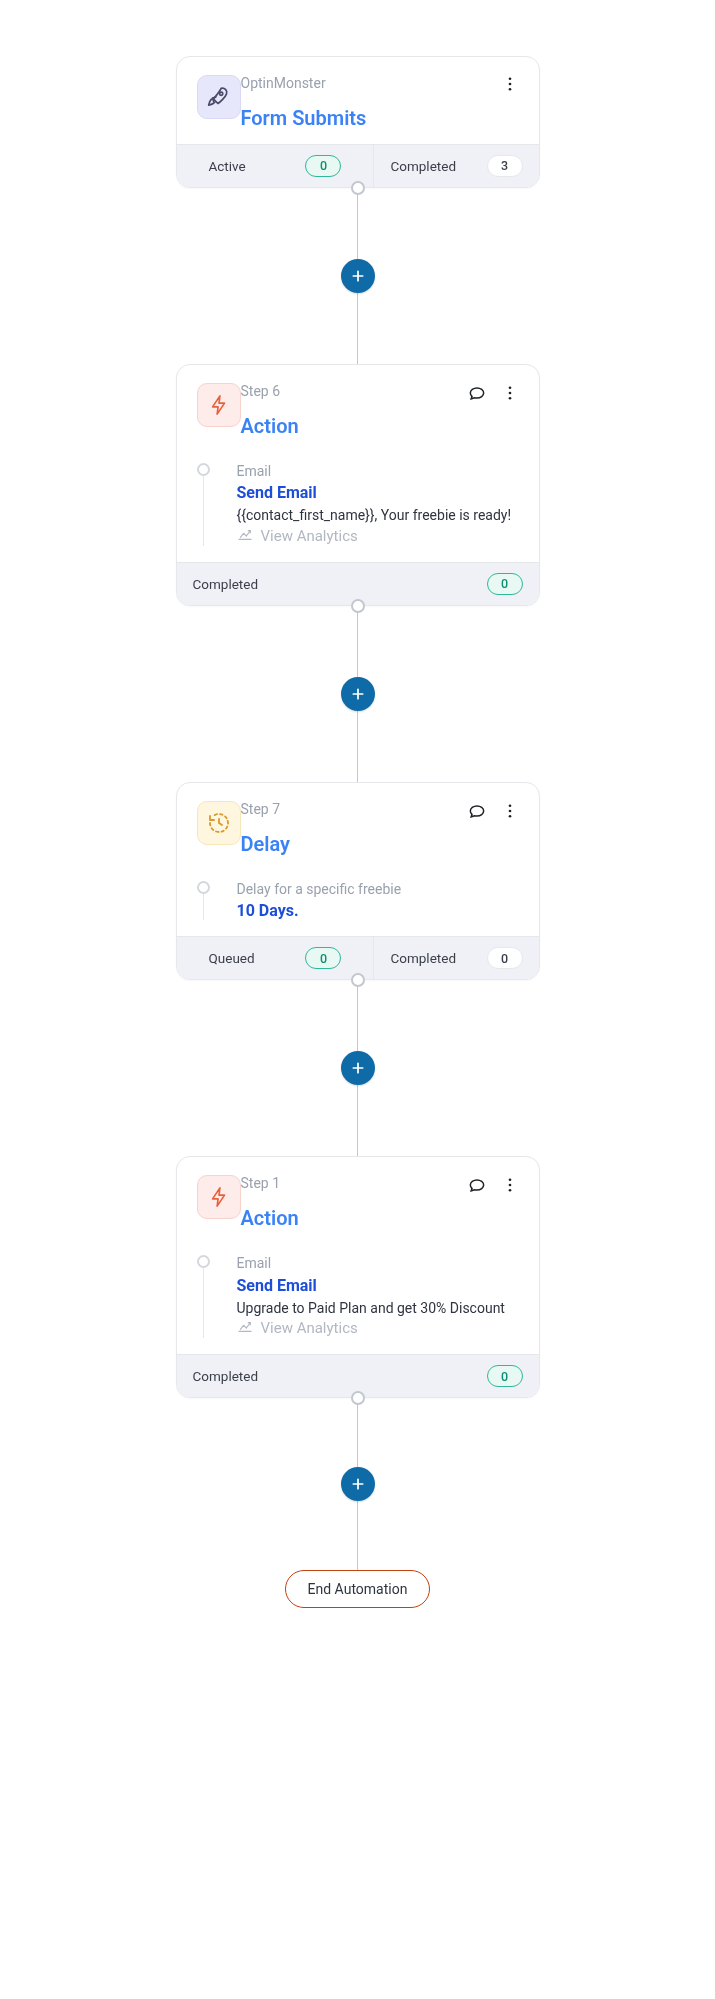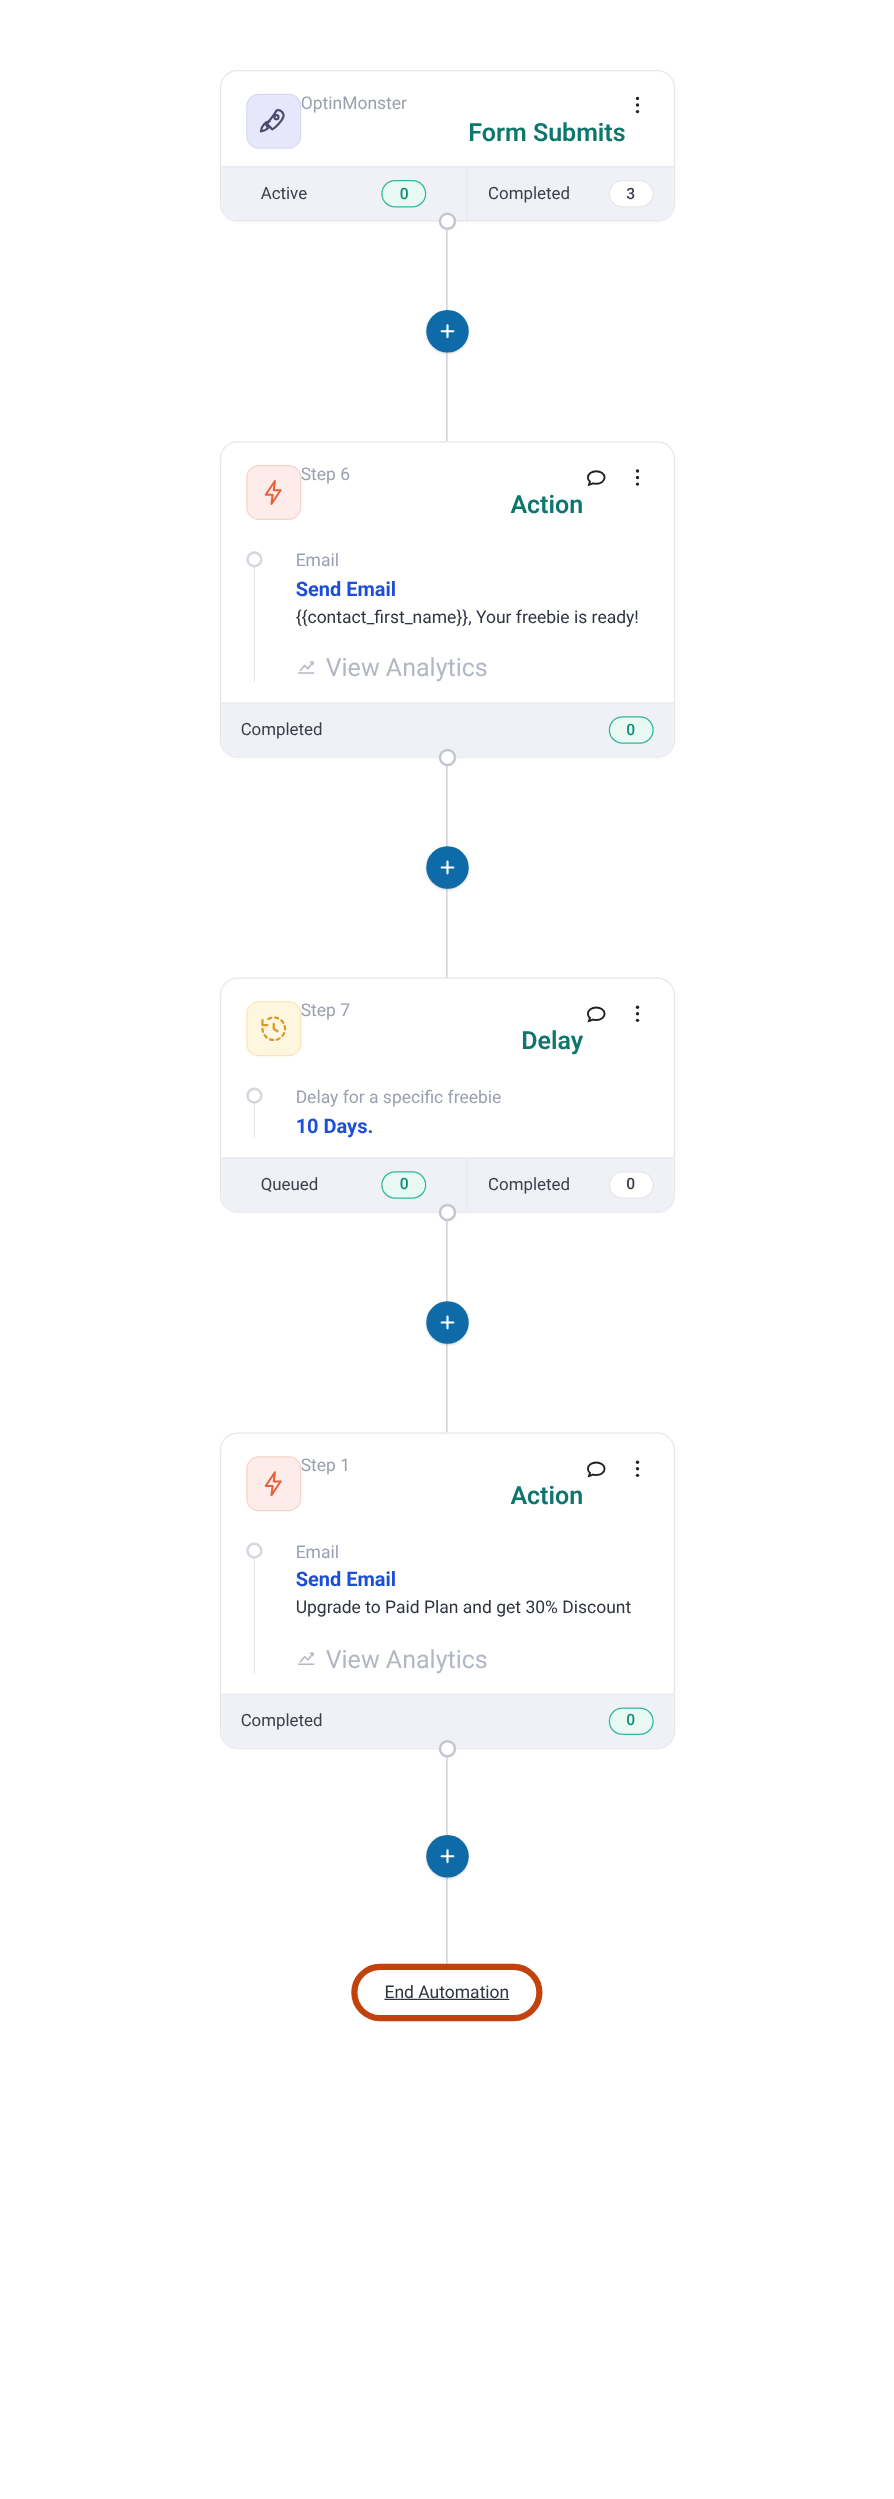--- a/index.html
+++ b/index.html
@@ -46,24 +46,23 @@
   .tile-yellow { background:#fff6e0; border:1px solid #f7e6b8; }
   .card-title-wrap { flex: 1; min-width: 0; }
   .subtitle {
     color: #9aa1ae;
     font-size: 14px;
     line-height: 1.2;
   }
   .title {
     font-size: 20px;
     font-weight: 600;
-    color: #0f766e;
+    color: #3b82f6;
     line-height: 1.2;
-    margin-top: 2px;
-    text-align: right;
+    margin-top: 14px;
   }
   .card-actions {
     display: flex; align-items: center; gap: 14px;
   }
   .icon-btn {
     color: #1f2328;
     cursor: pointer;
     display: inline-flex;
     align-items: center;
     justify-content: center;
@@ -148,22 +147,21 @@
     color: #2e3440;
     font-size: 14px;
     margin-top: 4px;
     line-height: 1.4;
   }
   .analytics-row {
     display: flex;
     align-items: center;
     gap: 8px;
     color: #b2b8c2;
-    font-size: 20px;
-    margin-top: 18px;
+    font-size: 15px;
     cursor: pointer;
   }
 
   
   .vline {
     width: 1px;
     background: #c3c7d0;
   }
   .node-dot {
     width: 14px; height: 14px;
@@ -183,25 +181,24 @@
     box-shadow: 0 1px 2px rgba(0,0,0,0.15);
     cursor: pointer;
     z-index: 2;
     position: relative;
     margin: -1px 0;
   }
   .add-btn svg { display:block; }
   .end-pill {
     padding: 10px 22px;
     background: #fff;
-    border: 5px solid #c2410c;
+    border: 1px solid #c2410c;
     border-radius: 999px;
     font-size: 14px;
     color: #2e3440;
-    text-decoration: underline;
   }
 </style>
 </head>
 <body>
 
 <div class="canvas">
   <div class="flow">
 
     <div class="card">
       <div class="card-top">

